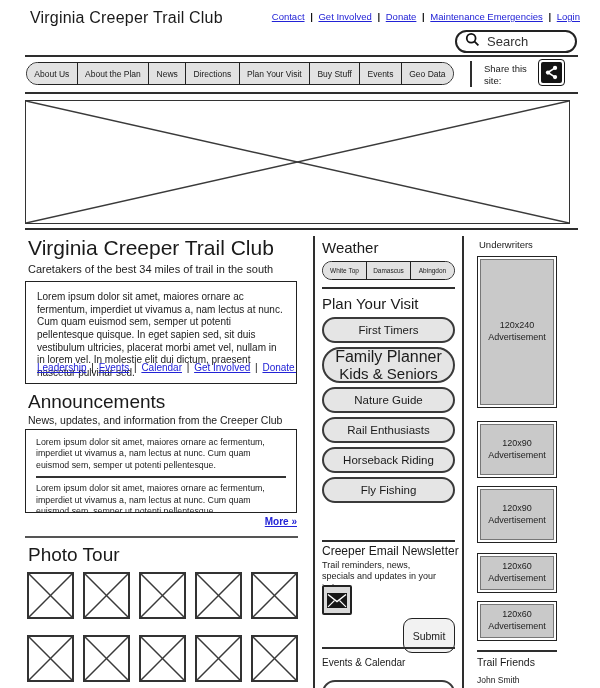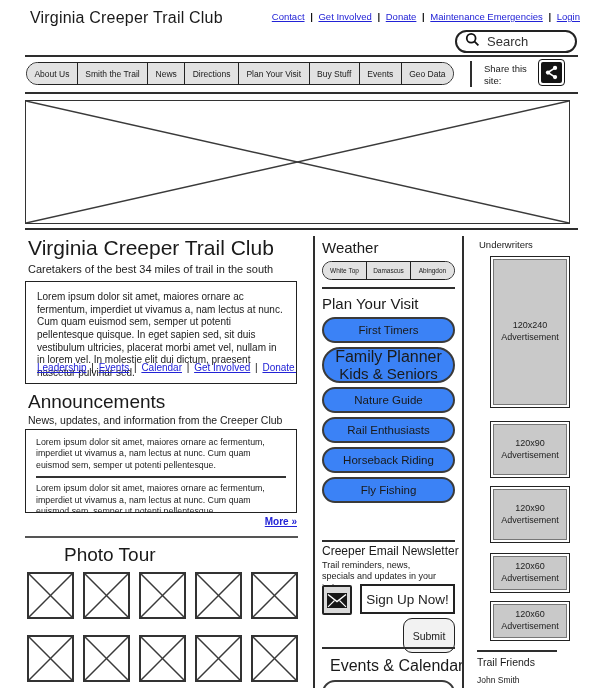--- a/index.html
+++ b/index.html
@@ -48,53 +48,53 @@
   .intro-links .sep{color:#111;margin:0 2px;}
   .h2{font-size:19px;}
   .ann-h{left:28px;top:391px;}
   .ann-tag{left:28px;top:414px;font-size:10.5px;}
   .ann-box{left:25px;top:429px;width:272px;height:84px;border:1.5px solid #222;padding:2px 10px;overflow:hidden;}
   .ann-item{font-size:8.8px;line-height:1.3;padding:5px 0;}
   .ann-item + .ann-item{border-top:2px solid #333;}
   .more-row{left:25px;top:516px;width:272px;text-align:right;font-size:10px;font-weight:700;}
   .more-row a{color:#2222d6;text-decoration:underline;}
   .thin-hr{position:absolute;background:#555;height:1.5px;}
-  .photo-h{left:28px;top:544px;margin-left:36px;}
+  .photo-h{left:28px;top:544px;}
   .photo-grid{left:27px;top:572px;width:272px;display:flex;flex-wrap:wrap;column-gap:9px;row-gap:16px;}
   .photo{width:47px;height:47px;border:2px solid #333;background:#fff;cursor:pointer;}
 
   
   .mid-head{left:322px;font-size:15px;}
   .weather-tabs{left:322px;top:261px;width:133px;height:19px;border:1.5px solid #222;border-radius:10px;
                 overflow:hidden;display:flex;background:#e2e2e2;}
   .weather-tab{flex:1;display:flex;align-items:center;justify-content:center;font-size:6.5px;
                border-right:1.5px solid #222;background:#e2e2e2;cursor:pointer;}
   .weather-tab:last-child{border-right:none;}
   .plan-stack{left:322px;top:317px;width:133px;display:flex;flex-direction:column;gap:4px;}
-  .plan-btn{height:26px;border:2px solid #3a3a3a;border-radius:13px;background:#3b82f6;display:flex;
+  .plan-btn{height:26px;border:2px solid #3a3a3a;border-radius:13px;background:#e5e5e5;display:flex;
             flex-direction:column;align-items:center;justify-content:center;font-size:11.5px;cursor:pointer;}
   .plan-btn.big{height:36px;border-radius:18px;font-size:16px;line-height:1.05;}
   .plan-btn .sub{font-size:15px;}
   .nl-head{left:322px;top:544px;font-size:12px;}
   .nl-desc{left:322px;top:560px;width:122px;font-size:9px;line-height:1.25;}
   .mail-icon{left:322px;top:585px;width:30px;height:30px;border:2px solid #222;border-radius:2px;
              background:#d9d9d9;display:flex;align-items:center;justify-content:center;}
   .signup-box{left:360px;top:584px;width:95px;height:30px;border:2px solid #222;}
   .signup-box input{width:100%;height:100%;border:none;outline:none;background:#fff;text-align:center;
                     font-size:13.5px;font-family:inherit;color:#222;}
   .signup-box input::placeholder{color:#222;opacity:1;}
   .submit-btn{left:403px;top:618px;width:52px;height:35px;border:1.5px solid #222;border-radius:9px;
               background:#f2f2f2;font-size:10.5px;display:flex;align-items:center;justify-content:center;cursor:pointer;}
-  .events-head{left:330px;top:657px;font-size:16px;}
+  .events-head{left:322px;top:657px;font-size:10px;}
   .events-partial{left:322px;top:680px;width:133px;height:26px;border:2px solid #3a3a3a;
                   border-radius:13px;background:#fff;}
 
   
   .uw-head{left:479px;top:239px;font-size:9.5px;}
-  .ad{left:490px;width:80px;border:1.2px solid #222;padding:2px;background:#fff;cursor:pointer;}
+  .ad{left:477px;width:80px;border:1.2px solid #222;padding:2px;background:#fff;cursor:pointer;}
   .ad .ad-in{width:100%;height:100%;border:1px solid #777;background:#c9c9c9;display:flex;
              flex-direction:column;align-items:center;justify-content:center;font-size:9px;
              line-height:1.3;color:#222;text-align:center;}
   .tf-head{left:477px;top:656px;font-size:10.5px;}
   .tf-names{left:477px;top:675px;font-size:8.5px;color:#222;}
 </style>
 </head>
 <body>
 
 <div class="page">
@@ -109,21 +109,21 @@
     </span>
     <input type="text" placeholder="Search" style="">
   </div>
 
   <div class="abs utility"><a href="#">Contact</a><span class="sep"> | </span><a href="#">Get Involved</a><span class="sep"> | </span><a href="#">Donate</a><span class="sep"> | </span><a href="#">Maintenance Emergencies</a><span class="sep"> | </span><a href="#">Login</a></div>
 
   <div class="hr" style="left:25px;top:55px;width:553px;"></div>
 
   <div class="abs nav-pill">
       <div class="nav-tab">About Us</div>
-      <div class="nav-tab">Smith the Trail</div>
+      <div class="nav-tab">About the Plan</div>
       <div class="nav-tab">News</div>
       <div class="nav-tab">Directions</div>
       <div class="nav-tab">Plan Your Visit</div>
       <div class="nav-tab">Buy Stuff</div>
       <div class="nav-tab">Events</div>
       <div class="nav-tab">Geo Data</div>
     </div>
 
   <div class="vr" style="left:470px;top:61px;height:26px;"></div>
   <div class="abs share-label">Share this site:</div>
@@ -270,23 +270,20 @@
   <div class="abs nl-desc">Trail reminders, news, specials and updates in your in-box.</div>
 
   <div class="abs mail-icon">
     <svg width="20" height="15" viewBox="0 0 20 15">
       <rect x="0.5" y="0.5" width="19" height="14" fill="#161616" stroke="#161616"></rect>
       <polyline points="1,1.5 10,8.5 19,1.5" fill="none" stroke="#fff" stroke-width="1.4"></polyline>
       <line x1="1" y1="13.8" x2="7.5" y2="7.5" stroke="#fff" stroke-width="1.1"></line>
       <line x1="19" y1="13.8" x2="12.5" y2="7.5" stroke="#fff" stroke-width="1.1"></line>
     </svg>
   </div>
-  <div class="abs signup-box">
-    <input type="text" placeholder="Sign Up Now!" style="">
-  </div>
   <div class="abs submit-btn">Submit</div>
 
   <div class="hr" style="left:322px;top:647px;width:133px;"></div>
   <div class="abs events-head">Events &amp; Calendar</div>
   <div class="abs events-partial"></div>
 
   <div class="vr" style="left:462px;top:236px;height:452px;"></div>
   <div class="abs uw-head">Underwriters</div>
   <div id="ads-container">
       <div class="ad abs" style="top: 256px; height: 152px;">

